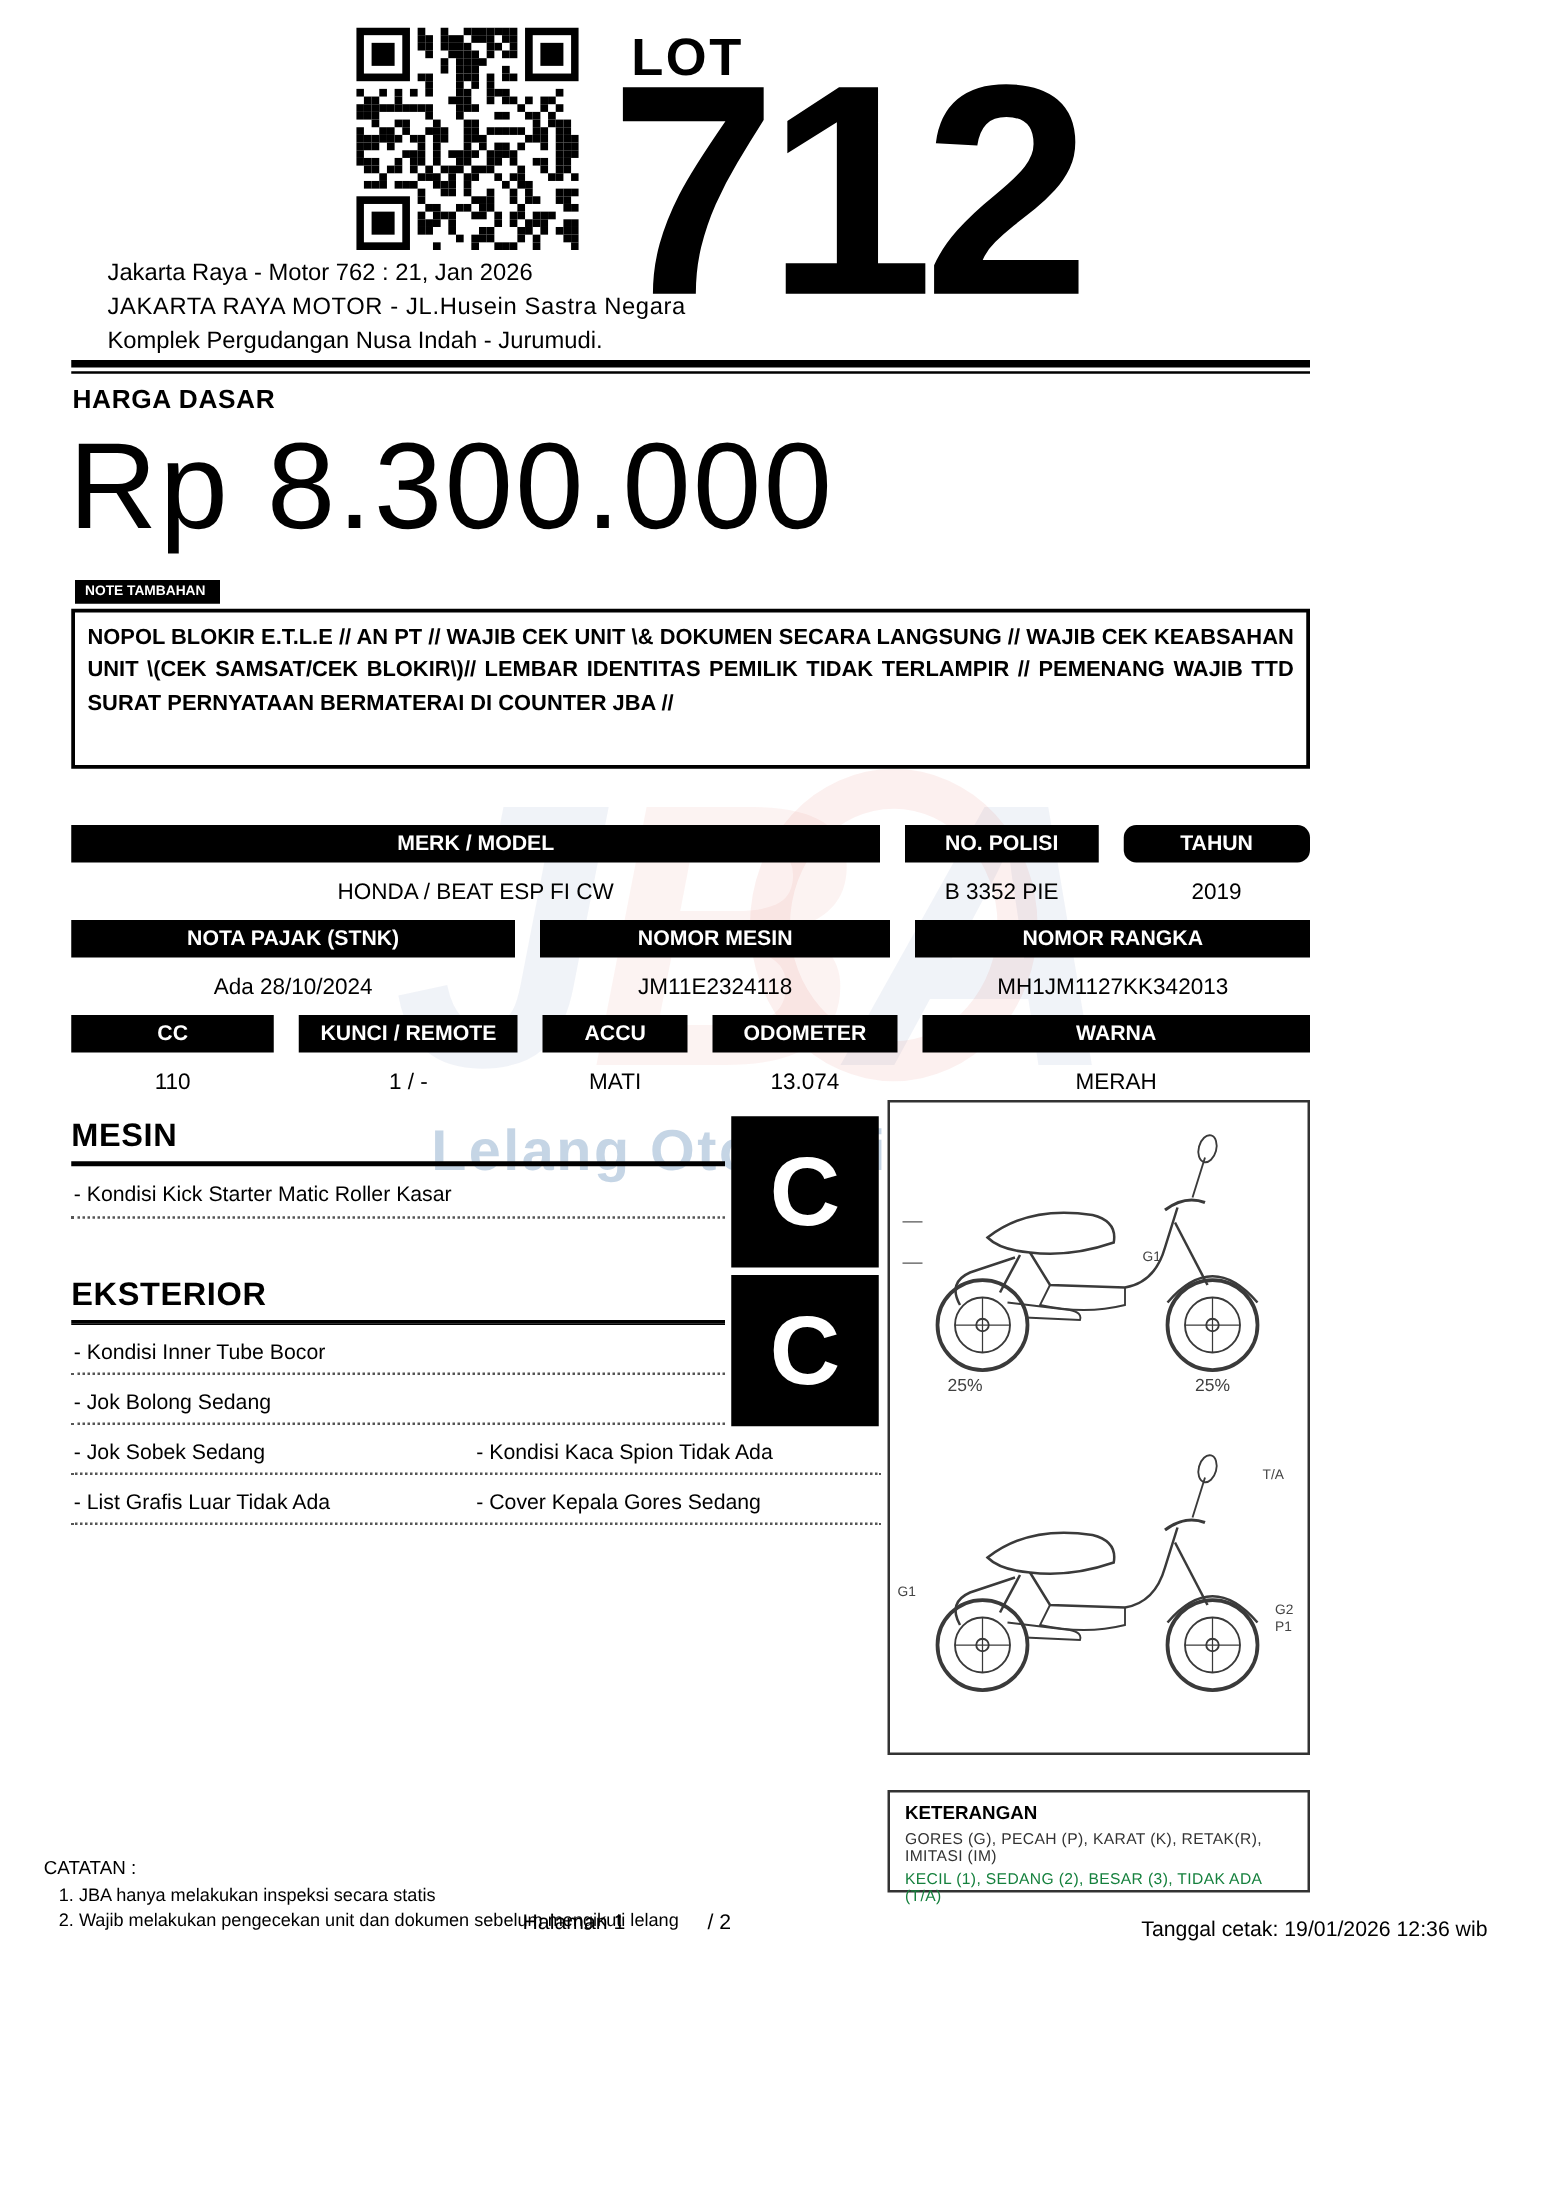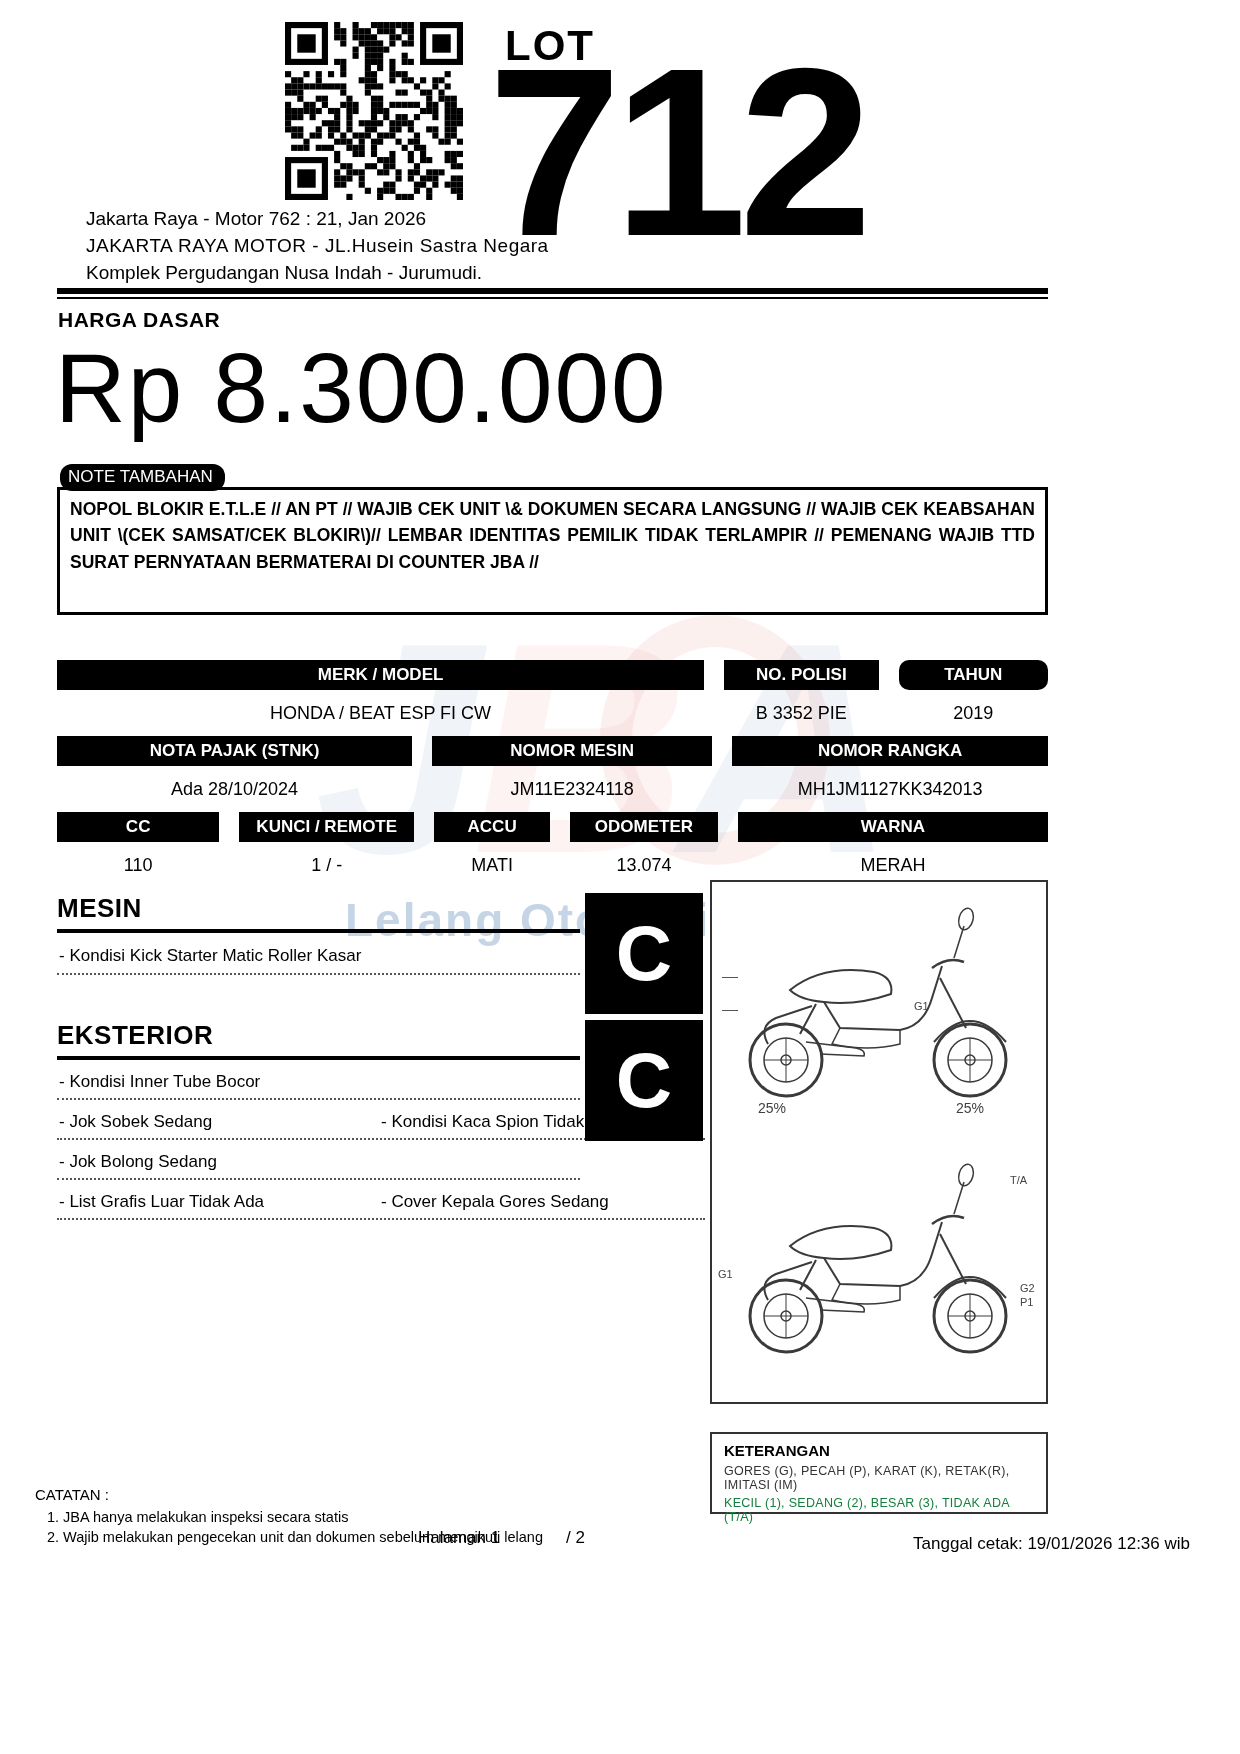--- a/index.html
+++ b/index.html
@@ -25,21 +25,21 @@
   .lot-label { left:505px; top:22px; font-size:42px; font-weight:bold; letter-spacing:2px; }
   .lot-number { left:488px; top:32px; font-size:240px; font-weight:bold; line-height:1; letter-spacing:-8px; }
   .addr { left:58px; top:205px; font-size:19px; line-height:27px;margin-left:28px; }
   .addr .caps { letter-spacing:.5px; }
 
   .top-rule { left:57px; top:288px; width:991px; border-top:6px solid #000; border-bottom:2px solid #000; height:11px; }
 
   .harga-label { left:58px; top:308px; font-size:21px; font-weight:bold; letter-spacing:.5px; }
   .price { left:55px; top:332px; font-size:98px; font-weight:400; letter-spacing:2px; }
 
-  .note-label { left:60px; top:464px; background:#000; color:#fff; font-size:17px; font-weight:normal; padding:3px 12px 4px 8px; z-index:2;border-radius:12px; }
+  .note-label { left:60px; top:464px; background:#000; color:#fff; font-size:11px; font-weight:bold; padding:3px 12px 4px 8px; z-index:2; }
   .note-box { left:57px; top:487px; width:991px; height:128px; border:3px solid #000; padding:6px 10px; font-size:17.5px; font-weight:bold; line-height:1.5; text-align:justify; }
 
   
   .tbl { left:57px; top:660px; width:991px; }
   .bar-row, .val-row { display:flex; gap:20px; }
   .bar { background:#000; color:#fff; font-weight:bold; font-size:17px; text-align:center; line-height:30px; height:30px; }
   .val { font-size:18px; text-align:center; line-height:46px; height:46px; }
   .w658{width:658px;} .w157{width:157px;} .w152{width:152px;border-radius:10px;}
   .w361{width:361px;} .w285{width:285px;} .w321{width:321px;}
   .w168{width:168px;} .w181{width:181px;} .w120{width:120px;} .w153{width:153px;}
@@ -502,27 +502,27 @@
   </div>
   <div class="abs grade-box grade-mesin z">C</div>
 
   <div class="abs eks-wrap z">
     <div class="sec-title">EKSTERIOR</div>
     <div class="dbl narrow"></div>
     <div class="xrow narrow">
       <span class="lft">- Kondisi Inner Tube Bocor</span>
       <span></span>
     </div>
+    <div class="xrow narrow">
+      <span class="lft">- Jok Bolong Sedang</span>
+      <span></span>
+    </div>
     <div class="xrow">
       <span class="lft">- Jok Sobek Sedang</span>
       <span>- Kondisi Kaca Spion Tidak Ada</span>
-    </div>
-    <div class="xrow narrow">
-      <span class="lft">- Jok Bolong Sedang</span>
-      <span></span>
     </div>
     <div class="xrow">
       <span class="lft">- List Grafis Luar Tidak Ada</span>
       <span>- Cover Kepala Gores Sedang</span>
     </div>
   </div>
   <div class="abs grade-box grade-eks z">C</div>
 
   <div class="abs diagram-panel z">
     <svg width="300" height="210" viewBox="0 0 300 210" style="position:absolute;left:16px;top:12px">

